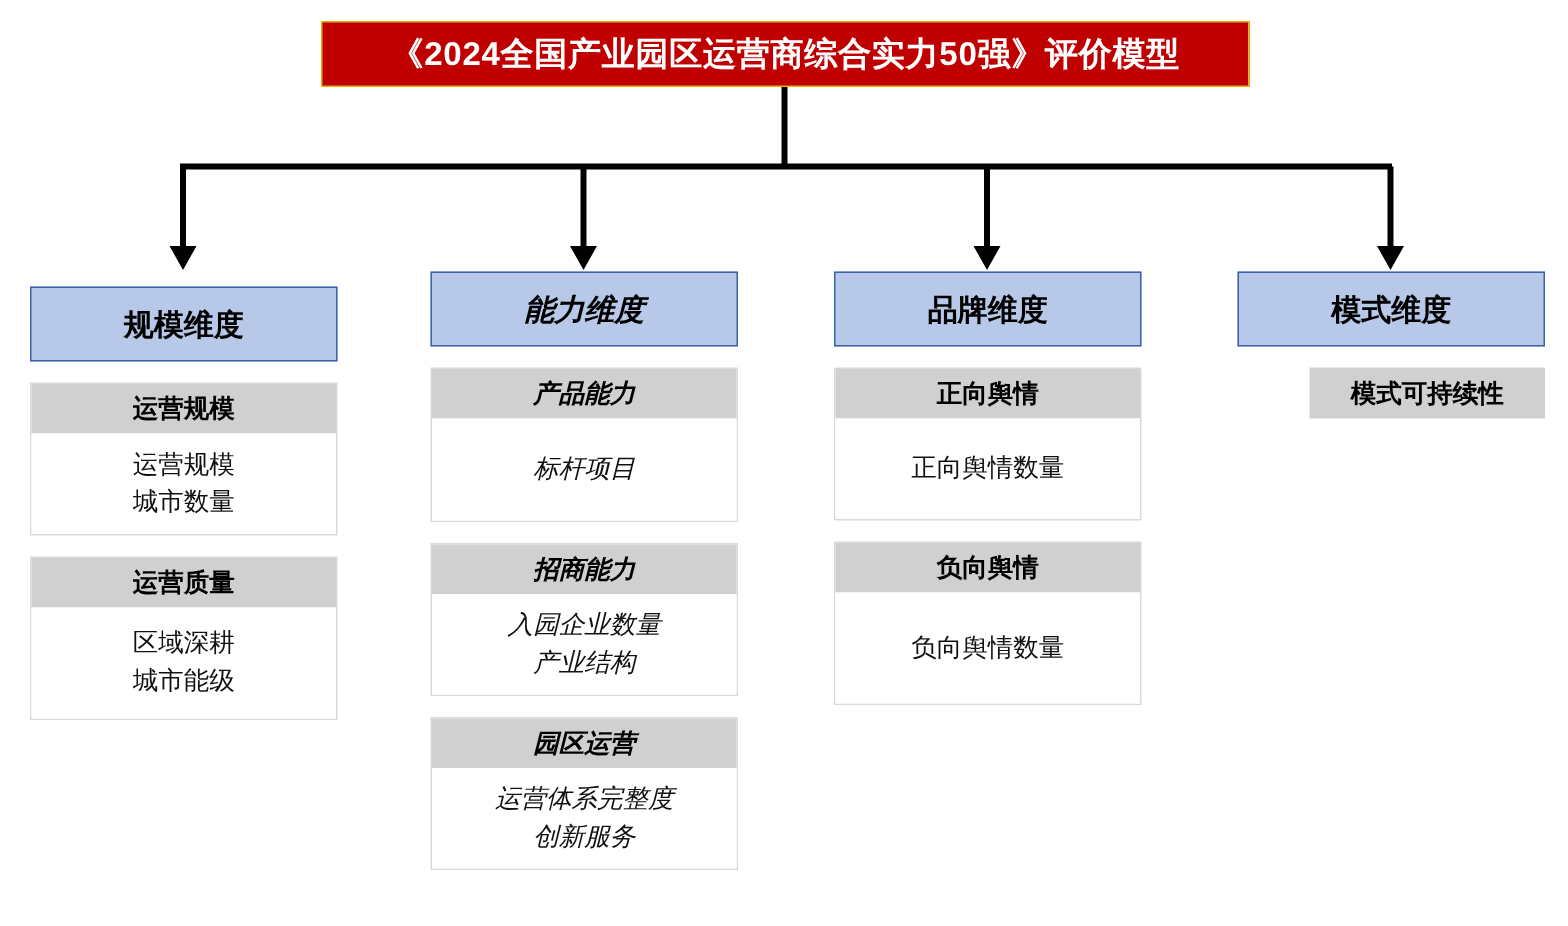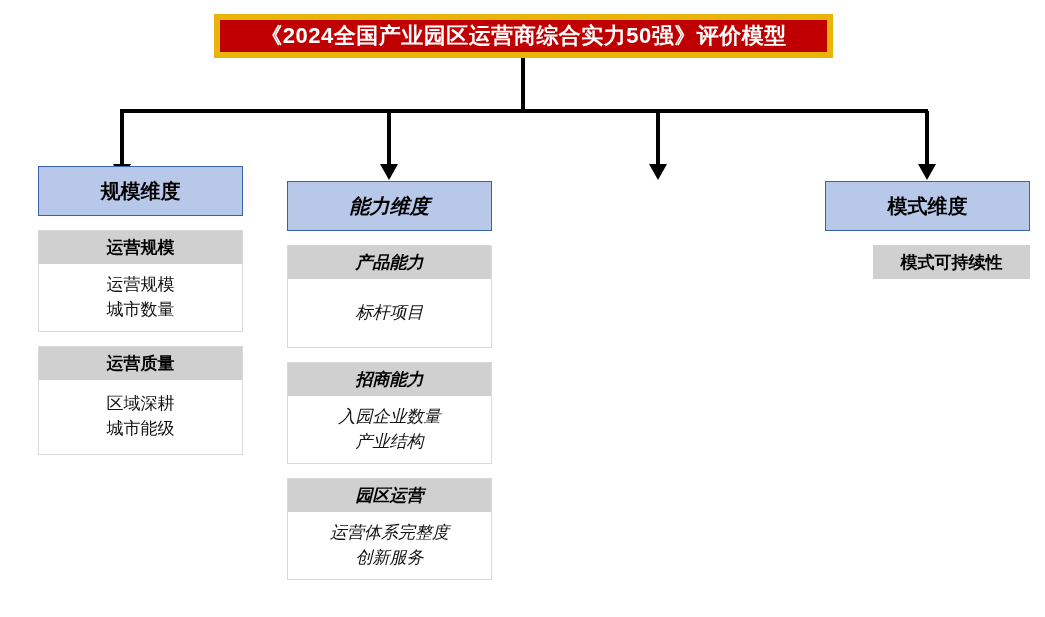--- a/index.html
+++ b/index.html
@@ -20,21 +20,21 @@
   }
 
   
   .title-box {
     position: absolute;
     left: 214px;
     top: 14px;
     width: 619px;
     height: 44px;
     background: #c00000;
-    border: 6px solid #eab308;
+    border: 1px solid #eab308;
     color: #ffffff;
     font-size: 22px;
     font-weight: 700;
     display: flex;
     align-items: center;
     justify-content: center;
     letter-spacing: 0.5px;
   }
 
   
@@ -46,21 +46,21 @@
     height: 617px;
     pointer-events: none;
   }
 
   
   .column {
     position: absolute;
     width: 205px;
   }
 
-  .col-1 { left: 20px;  top: 166px; margin-left: 18px; }
+  .col-1 { left: 20px;  top: 191px; }
   .col-2 { left: 287px; top: 181px; font-style: italic; }
   .col-3 { left: 556px; top: 181px; }
   .col-4 { left: 825px; top: 181px; }
 
   .dim-box {
     width: 205px;
     height: 50px;
     background: #b8c8e8;
     border: 1px solid #3a62a8;
     display: flex;
@@ -177,20 +177,37 @@
 
     <div class="group">
       <div class="group-head">园区运营</div>
       <div class="group-body body-h67">
         <span class="line">运营体系完整度</span>
         <span class="line">创新服务</span>
       </div>
     </div>
   </div>
 
+  <div class="column col-3">
+    <div class="dim-box">品牌维度</div>
+
+    <div class="group">
+      <div class="group-head">正向舆情</div>
+      <div class="group-body body-h67">
+        <span class="line">正向舆情数量</span>
+      </div>
+    </div>
+
+    <div class="group">
+      <div class="group-head">负向舆情</div>
+      <div class="group-body body-h74">
+        <span class="line">负向舆情数量</span>
+      </div>
+    </div>
+  </div>
 
   <div class="column col-4">
     <div class="dim-box">模式维度</div>
 
     <div class="group bar-only">
       <div class="group-head">模式可持续性</div>
     </div>
   </div>
 
 </div>

